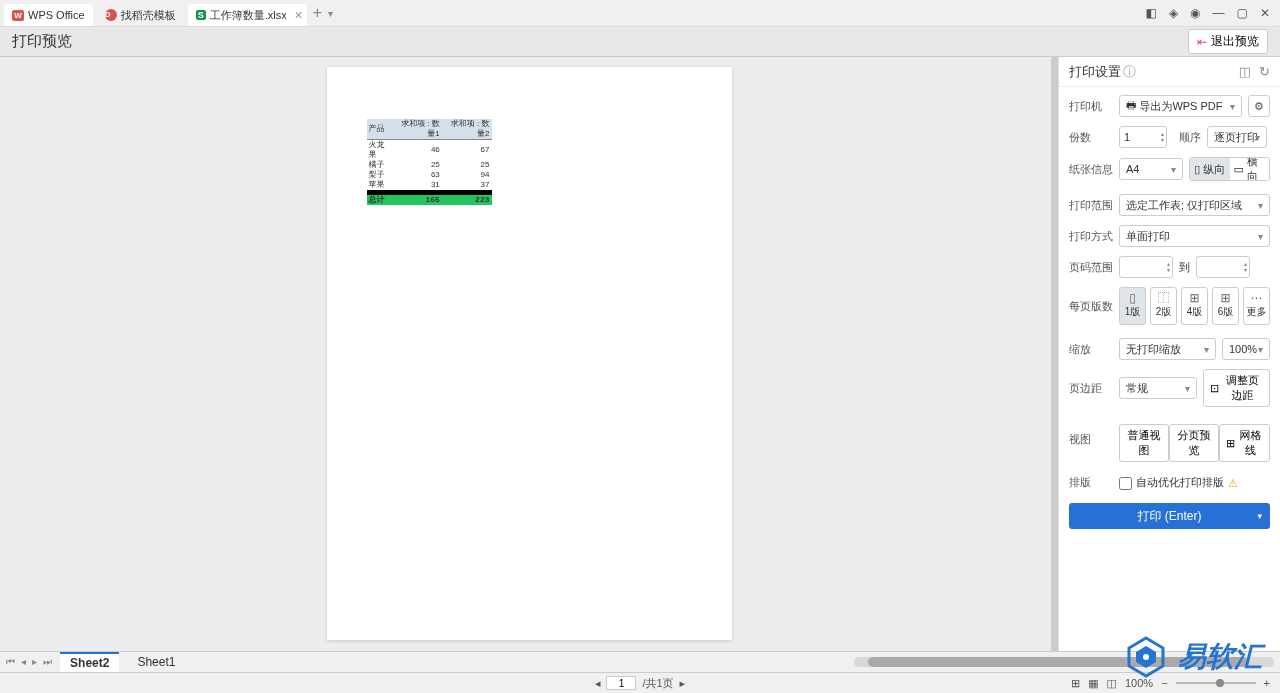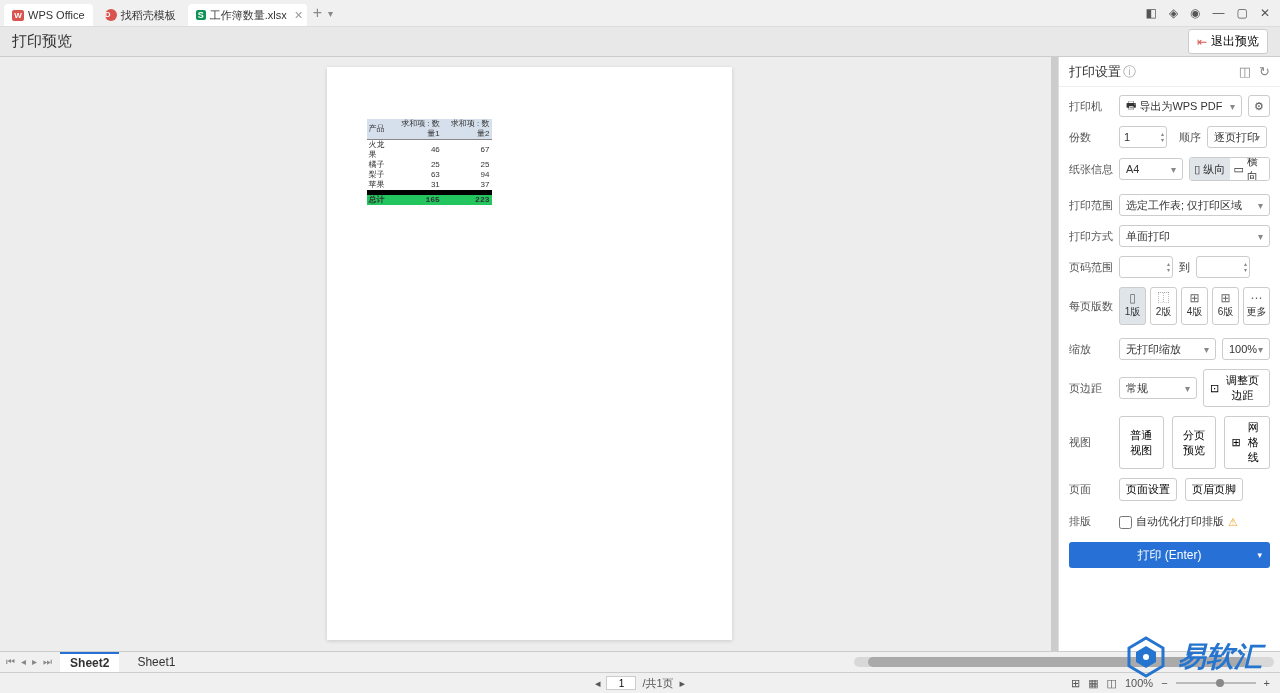--- a/index.html
+++ b/index.html
@@ -52,21 +52,21 @@
 .orient-group { display: flex; border: 1px solid #ccc; border-radius: 3px; overflow: hidden; }
 .orient-btn { flex: 1; height: 22px; display: flex; align-items: center; justify-content: center; gap: 3px; font-size: 11px; background: #fff; cursor: pointer; padding: 0 4px; }
 .orient-btn.active { background: #e0e5ea; }
 .pages-per-sheet { display: flex; gap: 4px; }
 .pps-btn { flex: 1; border: 1px solid #ccc; border-radius: 3px; height: 38px; display: flex; flex-direction: column; align-items: center; justify-content: center; font-size: 10px; gap: 2px; cursor: pointer; background: #fff; }
 .pps-btn.active { background: #e0e5ea; }
 .pps-icon { font-size: 12px; color: #666; line-height: 10px; }
 .checkbox-row { display: flex; align-items: flex-end; gap: 4px; font-size: 11px; }
 .print-btn { width: 100%; height: 26px; background: #2670d6; color: #fff; border: none; border-radius: 3px; font-size: 12px; cursor: pointer; display: flex; align-items: center; justify-content: center; margin-top: 4px; position: relative; }
 .print-btn::after { content: "▾"; position: absolute; right: 8px; color: #fff; font-size: 9px; }
-.btn-group-h { display: flex; gap: 8px; }
+.btn-group-h { display: flex; gap: 0; margin-top: 8px; }
 .small-btn { border: 1px solid #ccc; background: #fff; padding: 3px 6px; border-radius: 3px; font-size: 11px; cursor: pointer; display: flex; align-items: center; gap: 3px; }
 .warn-icon { color: #f0a020; }
 
 
 .sheet-tabs { height: 21px; background: #f0f0f0; display: flex; align-items: center; border-top: 1px solid #ccc; padding: 0 6px; gap: 8px; }
 .sheet-nav { display: flex; gap: 6px; color: #888; font-size: 10px; }
 .sheet-tab { padding: 2px 10px; font-size: 12px; cursor: pointer; }
 .sheet-tab.active { background: #fff; border-top: 2px solid #2670d6; font-weight: bold; }
 .h-scroll { margin-left: auto; width: 420px; height: 10px; background: #d8d8d8; border-radius: 5px; position: relative; }
 .h-scroll-thumb { position: absolute; left: 14px; width: 380px; height: 10px; background: #aaa; border-radius: 5px; }
@@ -296,31 +296,20 @@
             </button>
           <button class="small-btn">
               <span>分页预览</span>
             </button>
           <button class="small-btn">
             <span>⊞</span>
             <span>网格线</span>
           </button>
         </div>
       </div>
-      <div class="row">
-        <span class="row-label">页面</span>
-        <div class="btn-group-h">
-          <button class="small-btn">
-              <span>页面设置</span>
-            </button>
-          <button class="small-btn">
-              <span>页眉页脚</span>
-            </button>
-        </div>
-      </div>
       <div class="row" style="margin-top:4px">
         <span class="row-label">排版</span>
         <div class="checkbox-row">
           <input type="checkbox" style="">
           <span>自动优化打印排版</span>
           <span class="warn-icon">⚠</span>
         </div>
       </div>
       <button class="print-btn">
         <span>打印 (Enter)</span>

